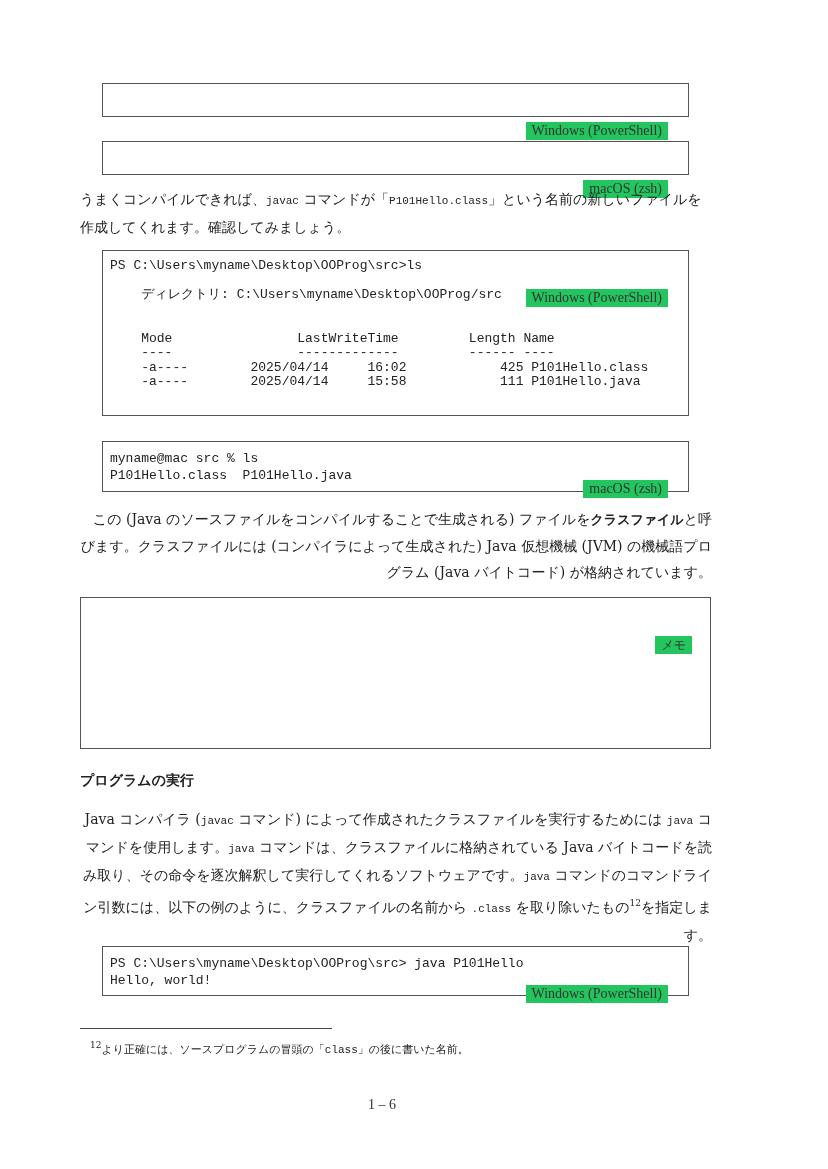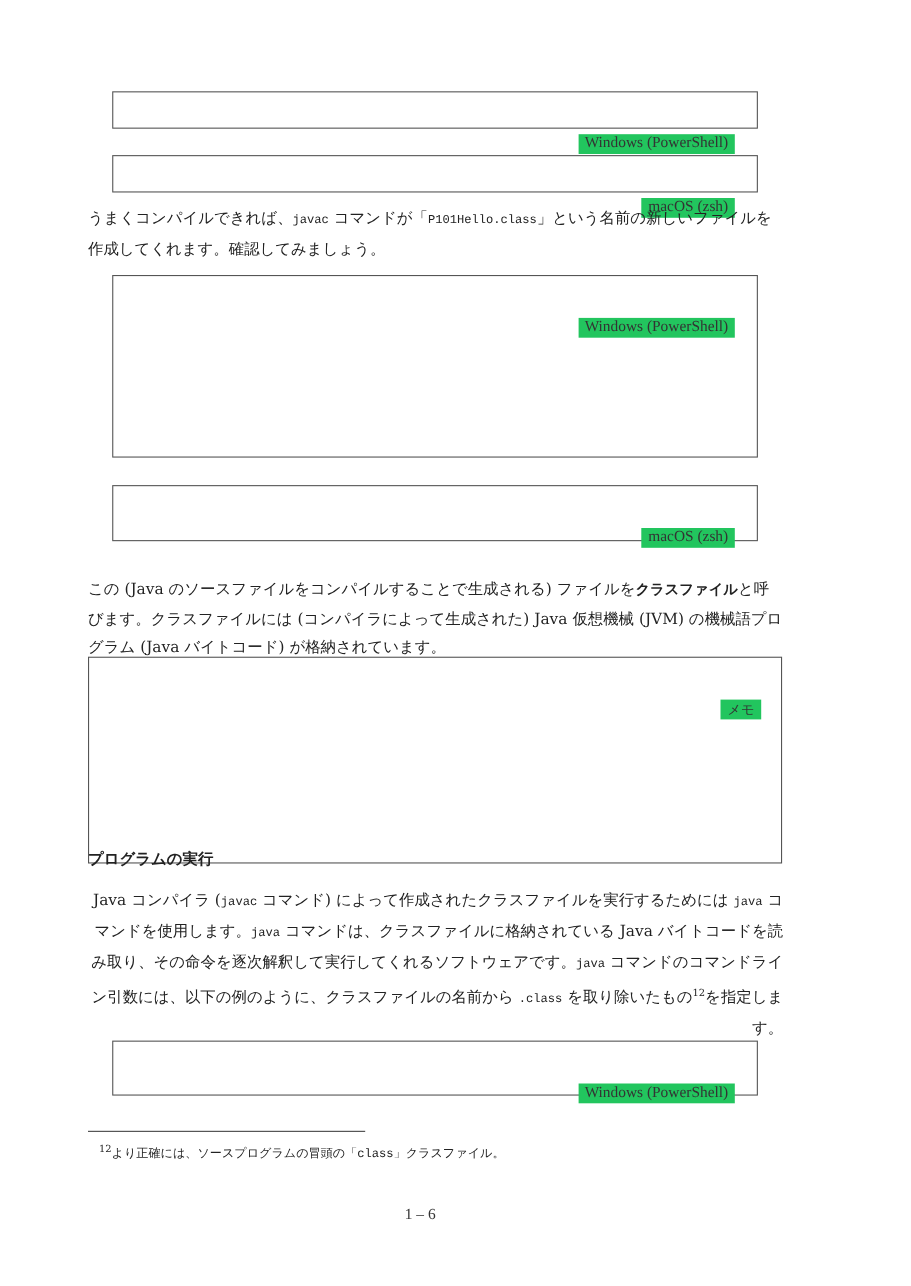--- a/index.html
+++ b/index.html
@@ -30,42 +30,55 @@
 <div class="frame" style="left:102px; top:141px; width:587px; height:34px;">
   <span class="label">macOS (zsh)</span>
 </div>
 
 <div class="para" style="top:186px;">
   <span>うまくコンパイルできれば、</span><span class="code">javac</span><span> コマンドが「</span><span class="code">P101Hello.class</span><span>」という名前の新しいファイルを作成してくれます。確認してみましょう。</span>
 </div>
 
 <div class="frame" style="left:102px; top:250px; width:587px; height:166px;">
   <span class="label">Windows (PowerShell)</span>
+  <div class="content mono" style="line-height:14.5px;">PS C:\Users\myname\Desktop\OOProg\src&gt;ls
+
+    ディレクトリ: C:\Users\myname\Desktop\OOProg/src
+
+
+    Mode                LastWriteTime         Length Name
+    ----                -------------         ------ ----
+    -a----        2025/04/14     16:02            425 P101Hello.class
+    -a----        2025/04/14     15:58            111 P101Hello.java</div>
 </div>
 
 <div class="frame" style="left:102px; top:441px; width:587px; height:51px;">
   <span class="label">macOS (zsh)</span>
+  <div class="content mono">myname@mac src % ls
+P101Hello.class  P101Hello.java</div>
 </div>
 
-<div class="para" style="top:523px;">
+<div class="para" style="top:506px;text-align:right;">
   <span>この (Java のソースファイルをコンパイルすることで生成される) ファイルを</span><b>クラスファイル</b><span>と呼びます。クラスファイルには (コンパイラによって生成された) Java 仮想機械 (JVM) の機械語プログラム (Java バイトコード) が格納されています。</span>
 </div>
 
-<div class="frame" style="left:80px; top:597px; width:631px; height:188px;">
+<div class="frame" style="left:80px; top:597px; width:631px; height:152px;">
   <span class="label" style="right:18px; font-family:'DejaVu Sans',sans-serif; font-size:12px;">メモ</span>
 </div>
 
 <div class="heading">プログラムの実行</div>
 
 <div class="para" style="top:806px;text-align:right;">
   <span>Java コンパイラ (</span><span class="code">javac</span><span> コマンド) によって作成されたクラスファイルを実行するためには </span><span class="code">java</span><span> コマンドを使用します。</span><span class="code">java</span><span> コマンドは、クラスファイルに格納されている Java バイトコードを読み取り、その命令を逐次解釈して実行してくれるソフトウェアです。</span><span class="code">java</span><span> コマンドのコマンドライン引数には、以下の例のように、クラスファイルの名前から </span><span class="code">.class</span><span> を取り除いたもの</span><sup>12</sup><span>を指定します。</span>
 </div>
 
 <div class="frame" style="left:102px; top:946px; width:587px; height:50px;">
   <span class="label">Windows (PowerShell)</span>
+  <div class="content mono">PS C:\Users\myname\Desktop\OOProg\src&gt; java P101Hello
+Hello, world!</div>
 </div>
 
 <div class="fnrule"></div>
 <div class="footnote">
-  <sup>12</sup><span>より正確には、ソースプログラムの冒頭の「</span><span class="code">class</span><span>」クラスファイル。</span>
+  <sup>12</sup><span>より正確には、ソースプログラムの冒頭の「</span><span class="code">class</span><span>」の後に書いた名前。</span>
 </div>
 
 <div class="pageno">1 – 6</div>
 
 </body></html>

